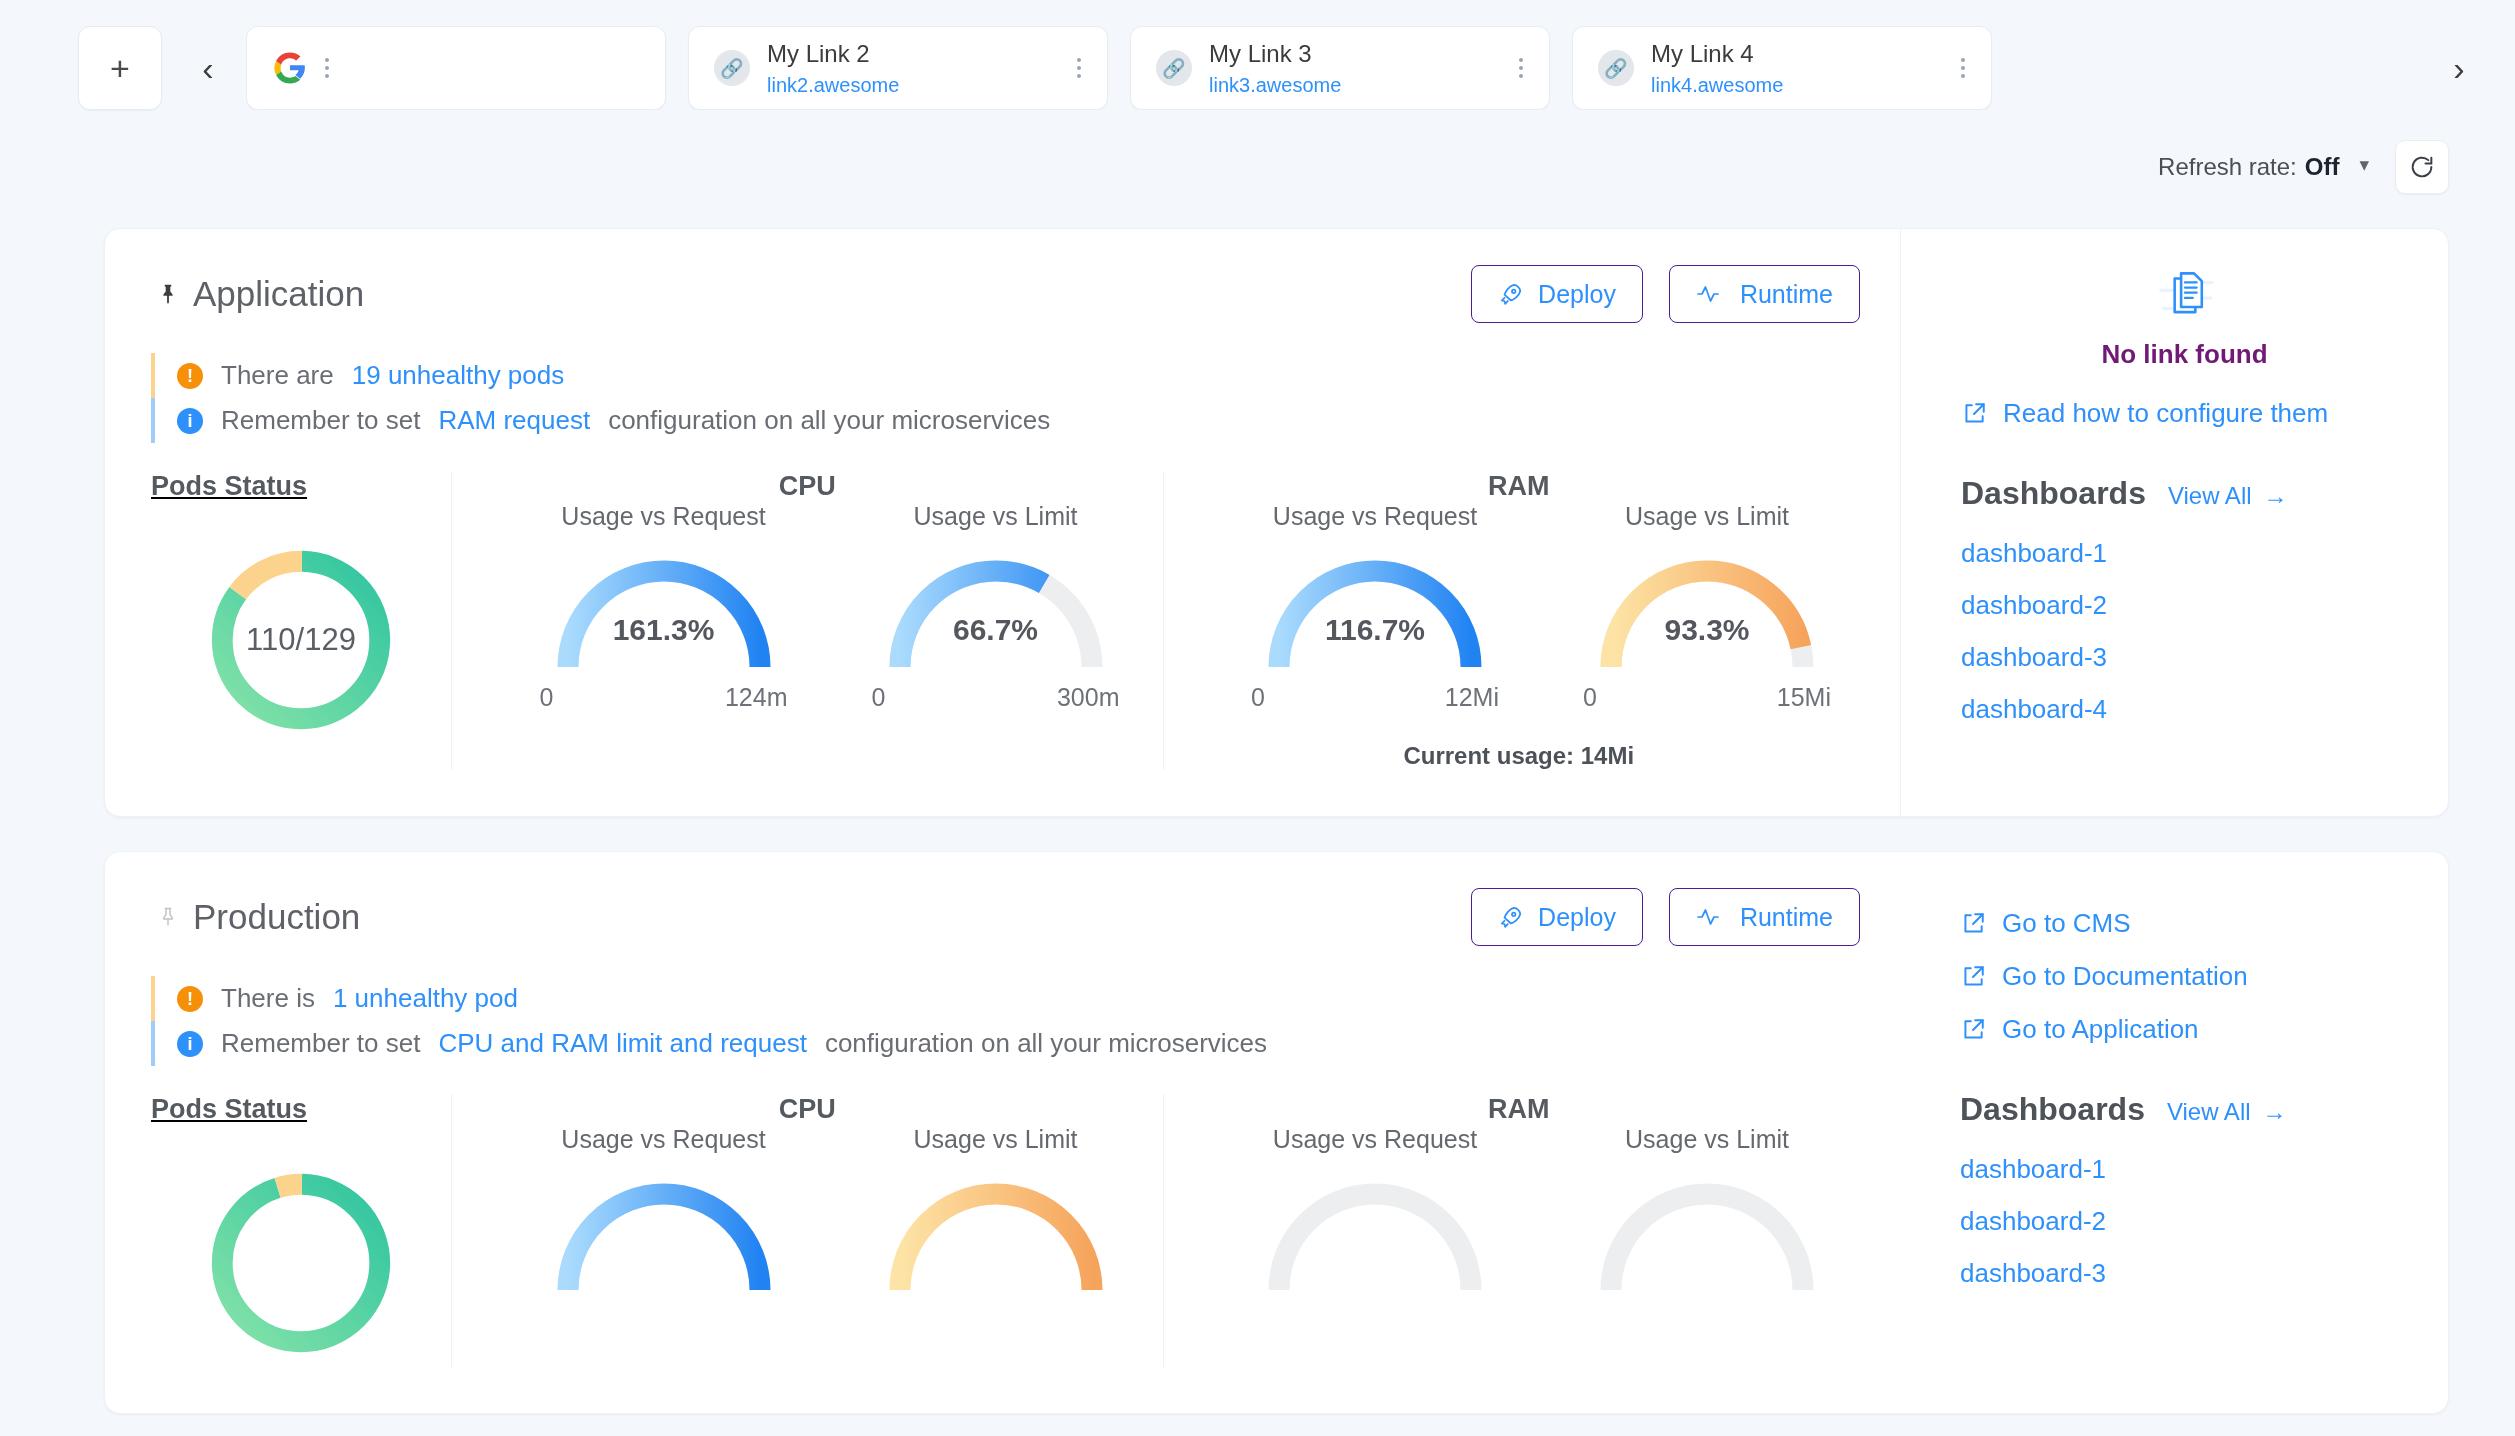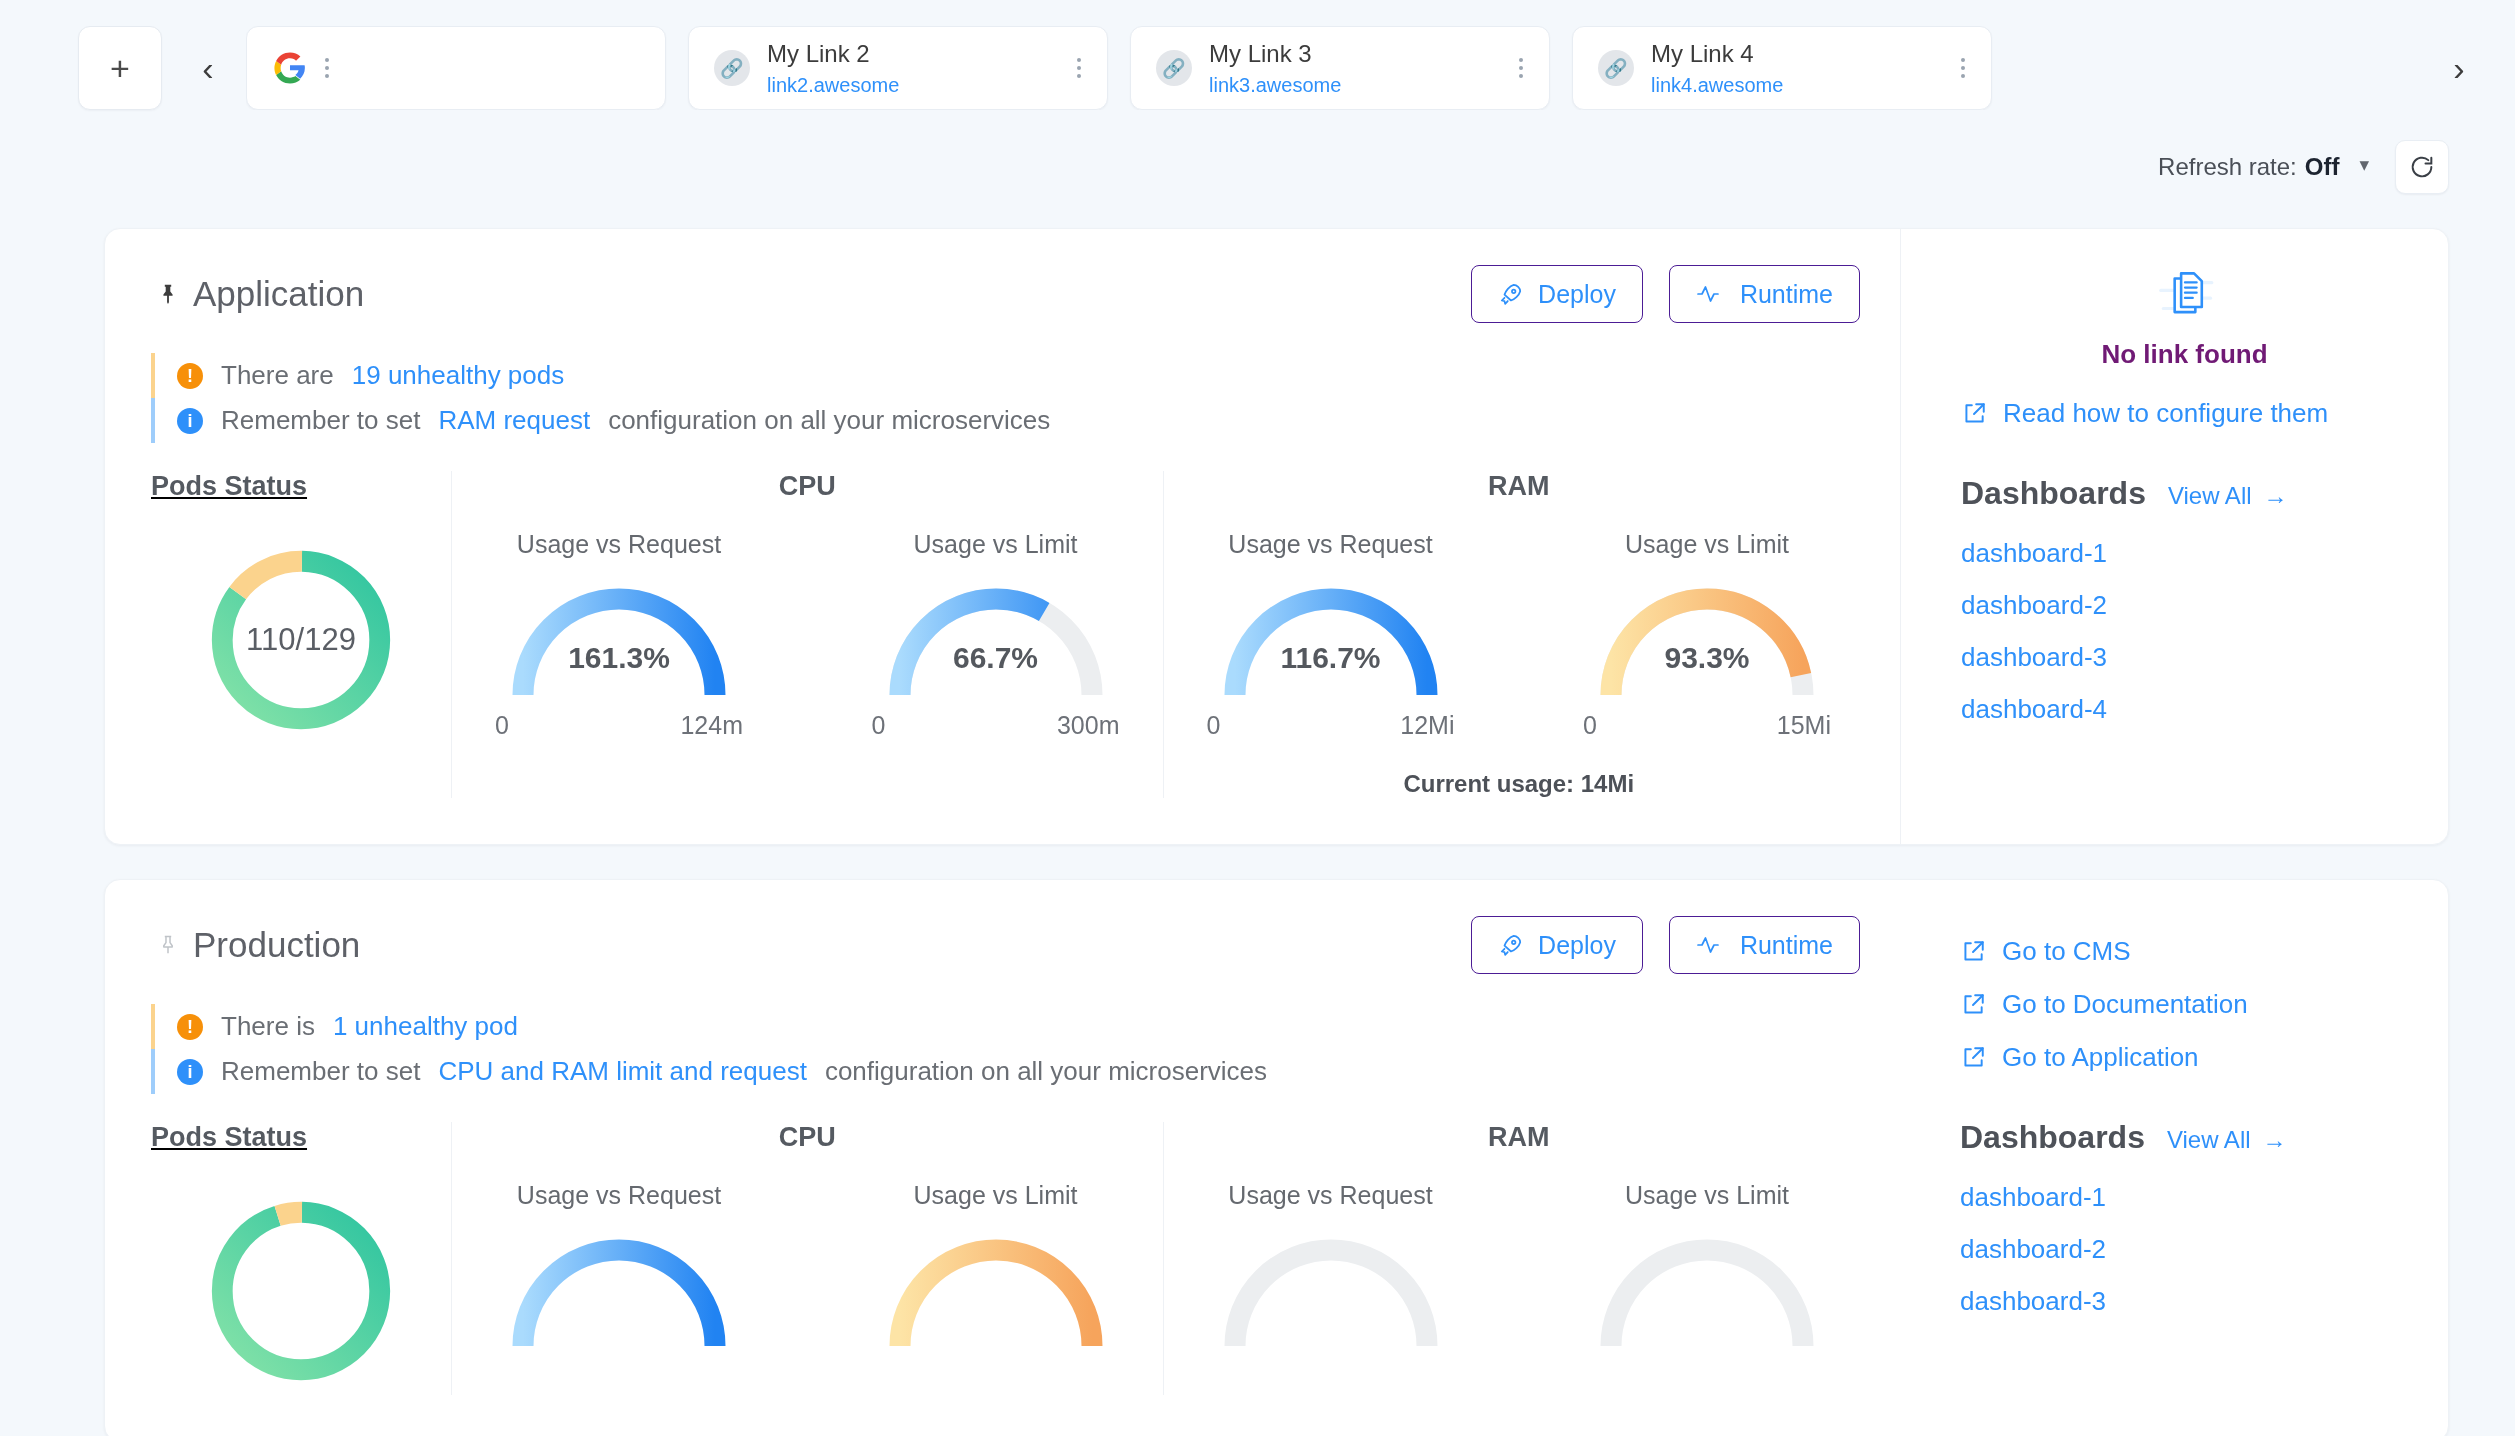--- a/index.html
+++ b/index.html
@@ -110,21 +110,21 @@
   .badge.warn { background: #f79009; }
   .badge.info { background: #2e90fa; }
   .alert a { color: #2e90fa; text-decoration: none; }
 
   
   .metrics { display: flex; margin-top: 28px; padding-right: 26px; }
   .m-pods { flex: 0 0 300px; text-align: left; text-decoration: underline; }
   .m-group { flex: 1 1 0; border-left: 1px solid #eef1f5; padding: 0 8px; }
   .m-group-title { font-size: 27px; color: #555a61; font-weight: 700; text-align: center; }
   .m-pods-title { font-size: 27px; color: #555a61; font-weight: 700; }
-  .gauges { display: flex; justify-content: space-between; gap: 14px; margin-top: 28px; }
+  .gauges { display: flex; justify-content: flex-end; gap: 14px; }
   .gauge { flex: 0 0 318px; text-align: center; }
   .gauge-label { font-size: 25px; color: #65696f; }
   .gauge-wrap { position: relative; width: 240px; height: 128px; margin: 16px auto 0; }
   .gauge-val {
     position: absolute; left: 0; right: 0; top: 66px;
     font-size: 30px; font-weight: 700; color: #54585e; text-align: center;
   }
   .gauge-ticks {
     display: flex; justify-content: space-between; width: 248px; margin: 8px auto 0;
     font-size: 25px; color: #6d7178;

